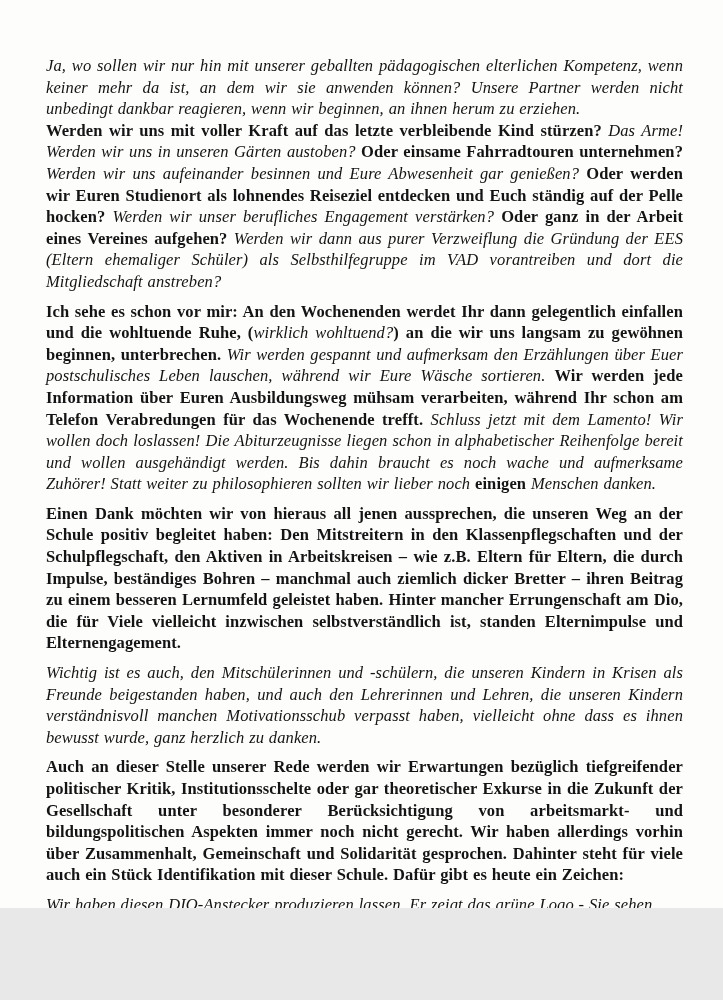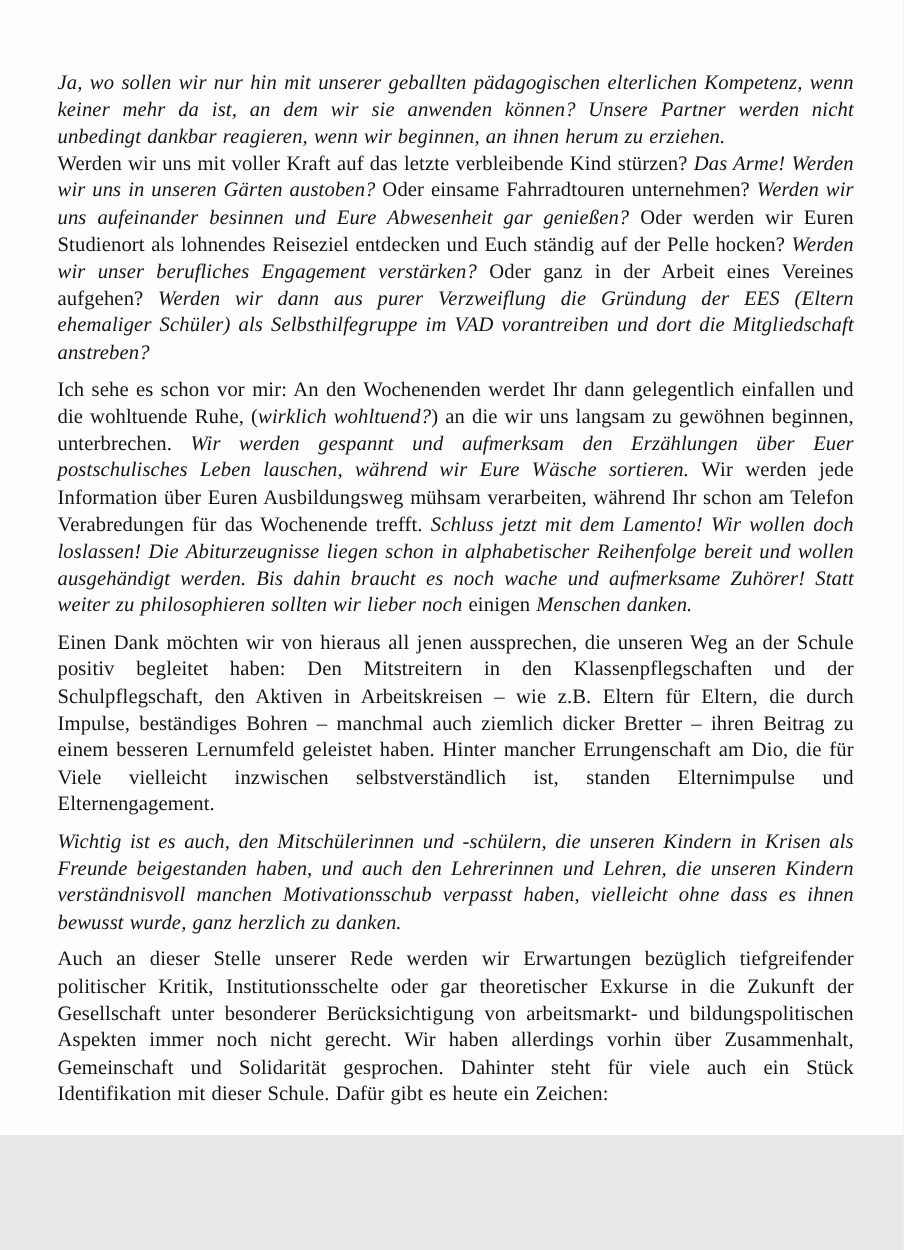--- a/index.html
+++ b/index.html
@@ -28,21 +28,21 @@
     font-size: 16.5px;
     line-height: 21.6px;
     text-align: justify;
     word-spacing: 0.6px;
     letter-spacing: 0.1px;
   }
   .para.gap {
     margin-top: 8px;
   }
   .seg-italic { font-style: italic; }
-  .seg-roman  { font-style: normal; }
+  .seg-roman  { font-style: normal; font-weight: bold; }
   .page-number {
     position: absolute;
     left: 47px;
     top: 959px;
     font-size: 17px;
     line-height: 22px;
     font-style: normal;
     color: #4c1d95;
   }
   .scan-speck {
@@ -59,16 +59,17 @@
 <body>
 
 <div class="page" style="background: rgb(253, 253, 252); color: rgb(20, 20, 20);">
   <div class="content">
       <p class="para"><span class="seg-italic">Ja, wo sollen wir nur hin mit unserer geballten pädagogischen elterlichen Kompetenz, wenn keiner mehr da ist, an dem wir sie anwenden können? Unsere Partner werden nicht unbedingt dankbar reagieren, wenn wir beginnen, an ihnen herum zu erziehen.</span></p>
       <p class="para"><span class="seg-roman">Werden wir uns mit voller Kraft auf das letzte verbleibende Kind stürzen? </span><span class="seg-italic">Das Arme! Werden wir uns in unseren Gärten austoben? </span><span class="seg-roman">Oder einsame Fahrradtouren unternehmen? </span><span class="seg-italic">Werden wir uns aufeinander besinnen und Eure Abwesenheit gar genießen? </span><span class="seg-roman">Oder werden wir Euren Studienort als lohnendes Reiseziel entdecken und Euch ständig auf der Pelle hocken? </span><span class="seg-italic">Werden wir unser berufliches Engagement verstärken? </span><span class="seg-roman">Oder ganz in der Arbeit eines Vereines aufgehen? </span><span class="seg-italic">Werden wir dann aus purer Verzweiflung die Gründung der EES (Eltern ehemaliger Schüler) als Selbsthilfegruppe im VAD vorantreiben und dort die Mitgliedschaft anstreben?</span></p>
       <p class="para gap"><span class="seg-roman">Ich sehe es schon vor mir: An den Wochenenden werdet Ihr dann gelegentlich einfallen und die wohltuende Ruhe, (</span><span class="seg-italic">wirklich wohltuend?</span><span class="seg-roman">) an die wir uns langsam zu gewöhnen beginnen, unterbrechen. </span><span class="seg-italic">Wir werden gespannt und aufmerksam den Erzählungen über Euer postschulisches Leben lauschen, während wir Eure Wäsche sortieren. </span><span class="seg-roman">Wir werden jede Information über Euren Ausbildungsweg mühsam verarbeiten, während Ihr schon am Telefon Verabredungen für das Wochenende trefft. </span><span class="seg-italic">Schluss jetzt mit dem Lamento! Wir wollen doch loslassen! Die Abiturzeugnisse liegen schon in alphabetischer Reihenfolge bereit und wollen ausgehändigt werden. Bis dahin braucht es noch wache und aufmerksame Zuhörer! Statt weiter zu philosophieren sollten wir lieber noch </span><span class="seg-roman">einigen </span><span class="seg-italic">Menschen danken.</span></p>
       <p class="para gap"><span class="seg-roman">Einen Dank möchten wir von hieraus all jenen aussprechen, die unseren Weg an der Schule positiv begleitet haben: Den Mitstreitern in den Klassenpflegschaften und der Schulpflegschaft, den Aktiven in Arbeitskreisen – wie z.B. Eltern für Eltern, die durch Impulse, beständiges Bohren – manchmal auch ziemlich dicker Bretter – ihren Beitrag zu einem besseren Lernumfeld geleistet haben. Hinter mancher Errungenschaft am Dio, die für Viele vielleicht inzwischen selbstverständlich ist, standen Elternimpulse und Elternengagement.</span></p>
       <p class="para gap"><span class="seg-italic">Wichtig ist es auch, den Mitschülerinnen und -schülern, die unseren Kindern in Krisen als Freunde beigestanden haben, und auch den Lehrerinnen und Lehren, die unseren Kindern verständnisvoll manchen Motivationsschub verpasst haben, vielleicht ohne dass es ihnen bewusst wurde, ganz herzlich zu danken.</span></p>
       <p class="para gap"><span class="seg-roman">Auch an dieser Stelle unserer Rede werden wir Erwartungen bezüglich tiefgreifender politischer Kritik, Institutionsschelte oder gar theoretischer Exkurse in die Zukunft der Gesellschaft unter besonderer Berücksichtigung von arbeitsmarkt- und bildungspolitischen Aspekten immer noch nicht gerecht. Wir haben allerdings vorhin über Zusammenhalt, Gemeinschaft und Solidarität gesprochen.  Dahinter steht für viele auch ein Stück Identifikation mit dieser Schule. Dafür gibt es heute ein Zeichen:</span></p>
+      <p class="para gap"><span class="seg-italic">Wir haben diesen DIO-Anstecker produzieren lassen. Er zeigt das grüne Logo - Sie sehen</span></p>
     </div>
   <div class="page-number">34</div>
   <div class="scan-speck"></div>
 </div>
 
 </body></html>

